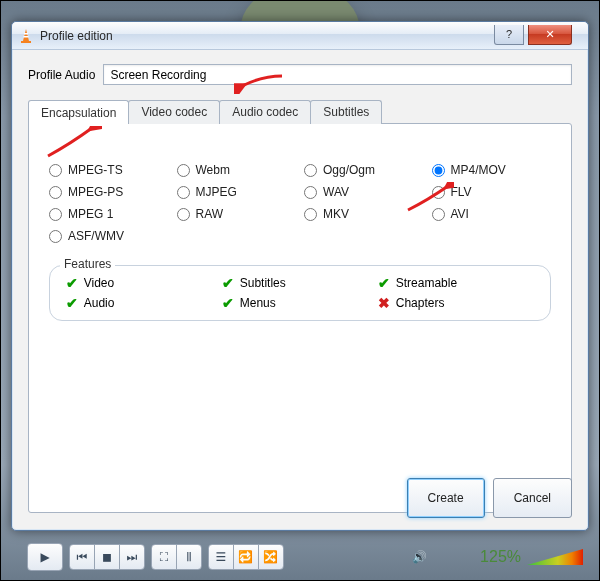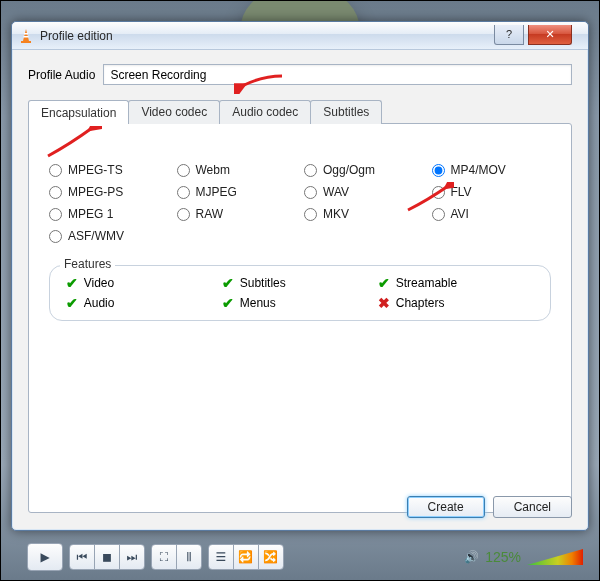--- a/index.html
+++ b/index.html
@@ -132,21 +132,21 @@
     row-gap:6px;
   }
   .feat { display:flex; align-items:center; gap:6px; }
   .chk { color:#0b9b00; font-weight:bold; font-size:14px; line-height:1;}
   .xmark { color:#d02020; font-weight:bold; font-size:14px; line-height:1;}
   
   .dialog-footer {
     position:absolute; right:16px; bottom:12px; display:flex; gap:8px;
   }
   .push-btn {
-    height:22px; padding:0 20px;
+    height:40px; padding:0 20px;
     border:1px solid #8a98aa;
     background:linear-gradient(#fdfdfd,#e6ecf4);
     border-radius:3px;
     font-family:inherit; font-size:12px;
     color:#222;
   }
   .push-btn.default {
     border:1px solid #3c7fb1;
     box-shadow: 0 0 0 1px #8fd0ff inset, 0 0 4px #8fd0ff;
   }
@@ -375,21 +375,21 @@
     <div class="pbtn">
         <span>🔁</span>
       </div>
     <div class="pbtn">
         <span>🔀</span>
       </div>
   </div>
   <div class="spacer"></div>
   <div class="vol-area">
     <span style="color:#5a6a7c">🔊</span>
-    <span style="color:#4a8a3a; font-size:14px;">125%</span>
+    <span style="color:#4a8a3a; font-size:16px;margin-left:47px;">125%</span>
     <span class="vol-tri">
       <svg viewBox="0 0 56 18">
           <polygon points="0,17 56,17 56,1" fill="url(#vg)"></polygon>
           <defs>
             <linearGradient id="vg" x1="0" x2="1" y1="0" y2="0">
               <stop offset="0" stop-color="#3cbf3c"></stop>
               <stop offset="0.55" stop-color="#c8cf20"></stop>
               <stop offset="0.8" stop-color="#f08000"></stop>
               <stop offset="1" stop-color="#e02000"></stop>
             </linearGradient>

